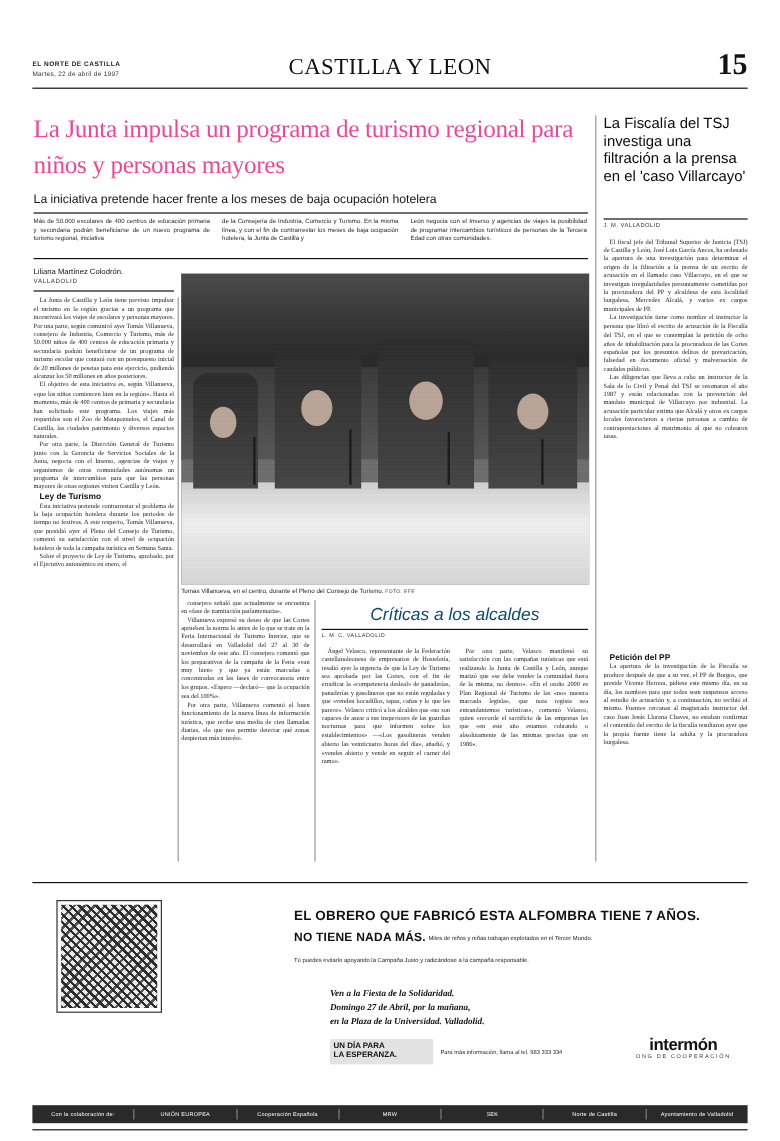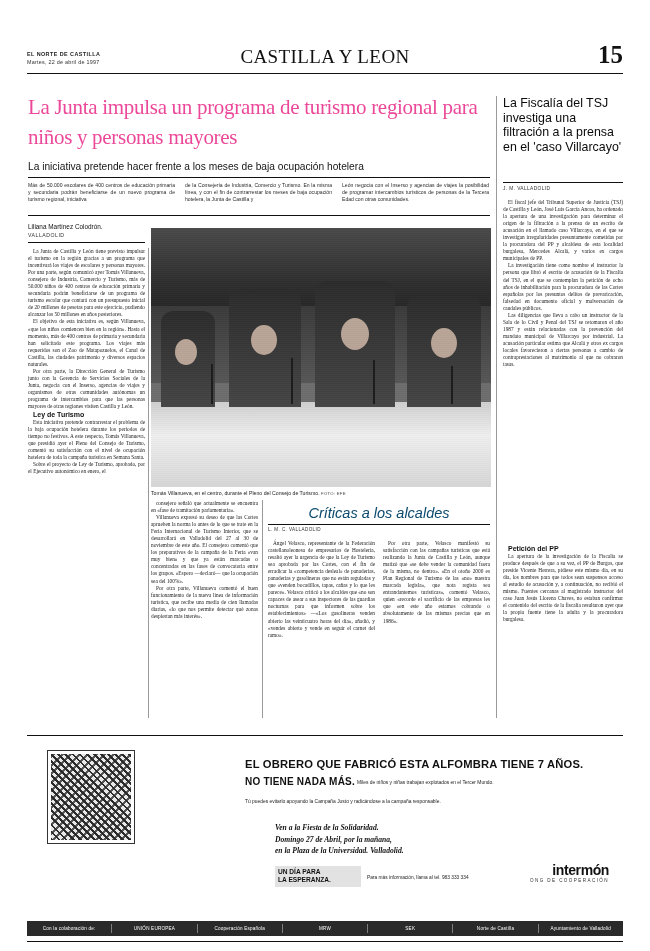--- a/index.html
+++ b/index.html
@@ -109,21 +109,21 @@
   .ad-sub2{position:absolute;left:218px;top:60px;width:372px;
     font-family:"Liberation Sans",sans-serif;font-size:4.9px;color:#222;line-height:7px;}
   .ad-line1{position:absolute;left:248px;top:84px;width:330px;
     font-family:"Liberation Serif",serif;font-style:italic;font-weight:700;
     font-size:7.6px;color:#111;line-height:11.6px;}
   .ad-logo-una{position:absolute;left:248px;top:128px;width:80px;
     font-family:"Liberation Sans",sans-serif;font-weight:700;font-size:6.6px;
     line-height:8.4px;color:#111;background:#e2e2e2;padding:2px 3px;}
   .ad-tel{position:absolute;left:340px;top:136px;width:190px;
     font-family:"Liberation Sans",sans-serif;font-size:4.8px;color:#222;line-height:7px;}
-  .ad-brand{position:absolute;right:14px;top:124px;text-align:right;
+  .ad-brand{position:absolute;right:14px;top:124px;text-align:center;
     font-family:"Liberation Sans",sans-serif;font-weight:700;font-size:14px;
     letter-spacing:-.4px;color:#111;}
   .ad-brand .sub{display:block;font-size:4.6px;font-weight:400;letter-spacing:1.4px;color:#333;}
 
   
   .footer{position:absolute;left:27px;top:921px;width:596px;height:15px;
     background:#2a2a2a;color:#fff;display:flex;align-items:center;}
   .footer .f{flex:1;text-align:center;font-family:"Liberation Sans",sans-serif;
     font-size:4.6px;letter-spacing:.2px;border-left:1px solid #7e7e7e;line-height:9px;padding:0 2px;}
   .footer .f:first-child{border-left:none;}

